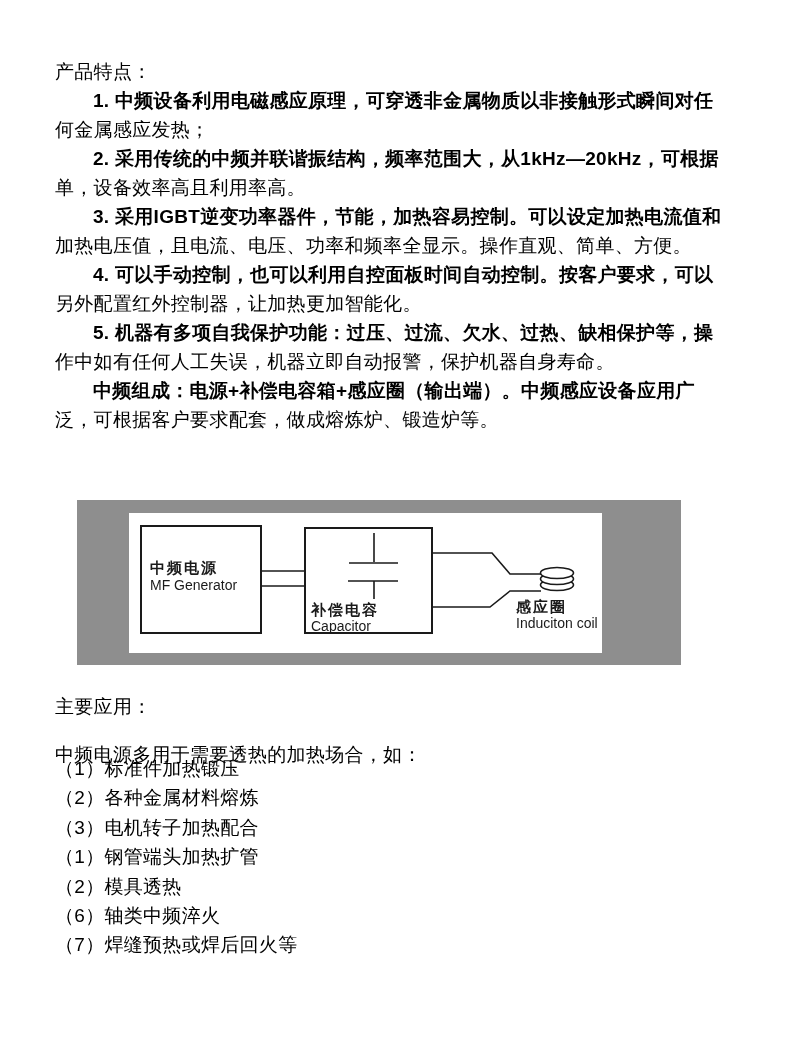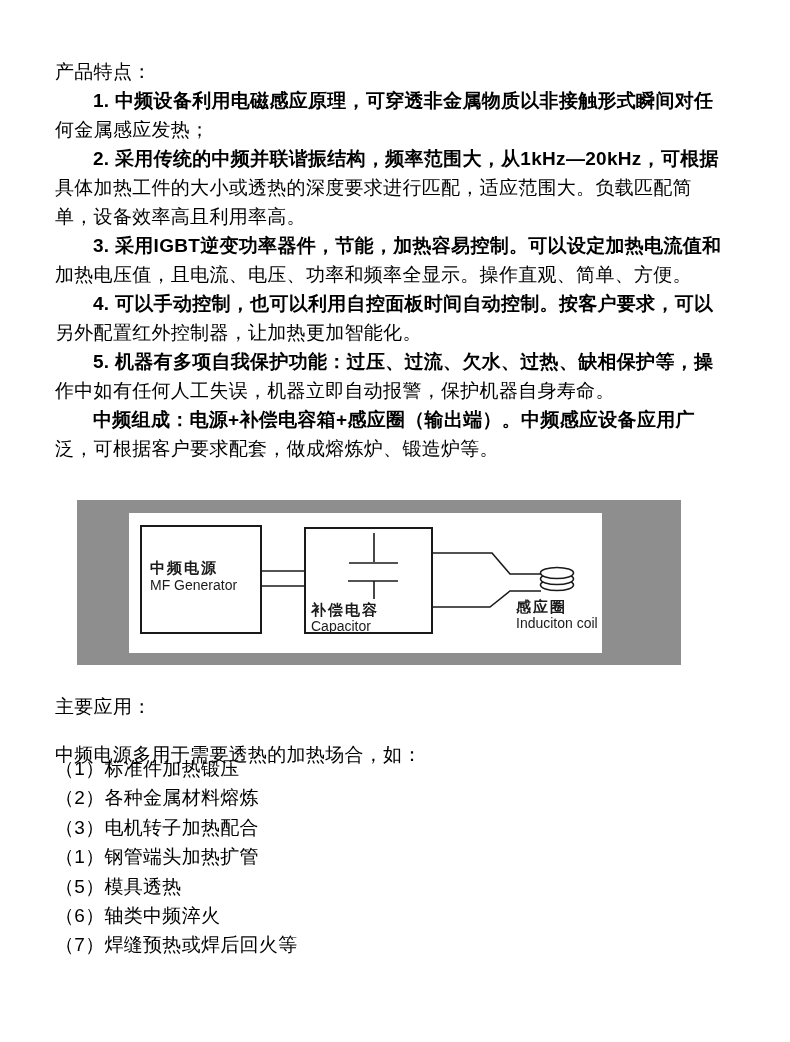--- a/index.html
+++ b/index.html
@@ -62,21 +62,20 @@
 </head>
 <body>
 
 <div class="page">
 
   <div class="features">
     <div class="line">产品特点：</div>
     <div class="line indent">1. 中频设备利用电磁感应原理，可穿透非金属物质以非接触形式瞬间对任</div>
     <div class="line">何金属感应发热；</div>
     <div class="line indent">2. 采用传统的中频并联谐振结构，频率范围大，从1kHz—20kHz，可根据</div>
-    <div class="line">具体加热工件的大小或透热的深度要求进行匹配，适应范围大。负载匹配简</div>
     <div class="line">单，设备效率高且利用率高。</div>
     <div class="line indent">3. 采用IGBT逆变功率器件，节能，加热容易控制。可以设定加热电流值和</div>
     <div class="line">加热电压值，且电流、电压、功率和频率全显示。操作直观、简单、方便。</div>
     <div class="line indent">4. 可以手动控制，也可以利用自控面板时间自动控制。按客户要求，可以</div>
     <div class="line">另外配置红外控制器，让加热更加智能化。</div>
     <div class="line indent">5. 机器有多项自我保护功能：过压、过流、欠水、过热、缺相保护等，操</div>
     <div class="line">作中如有任何人工失误，机器立即自动报警，保护机器自身寿命。</div>
     <div class="line indent">中频组成：电源+补偿电容箱+感应圈（输出端）。中频感应设备应用广</div>
     <div class="line">泛，可根据客户要求配套，做成熔炼炉、锻造炉等。</div>
   </div>
@@ -121,18 +120,18 @@
   </div>
 
   <div class="line apps-heading">主要应用：</div>
   <div class="line apps-intro">中频电源多用于需要透热的加热场合，如：</div>
 
   <div class="apps-list">
     <div class="line">（1）标准件加热锻压</div>
     <div class="line">（2）各种金属材料熔炼</div>
     <div class="line">（3）电机转子加热配合</div>
     <div class="line">（1）钢管端头加热扩管</div>
-    <div class="line">（5）模具透热</div>
+    <div class="line">（2）模具透热</div>
     <div class="line">（6）轴类中频淬火</div>
     <div class="line">（7）焊缝预热或焊后回火等</div>
   </div>
 
 </div>
 
 </body></html>

